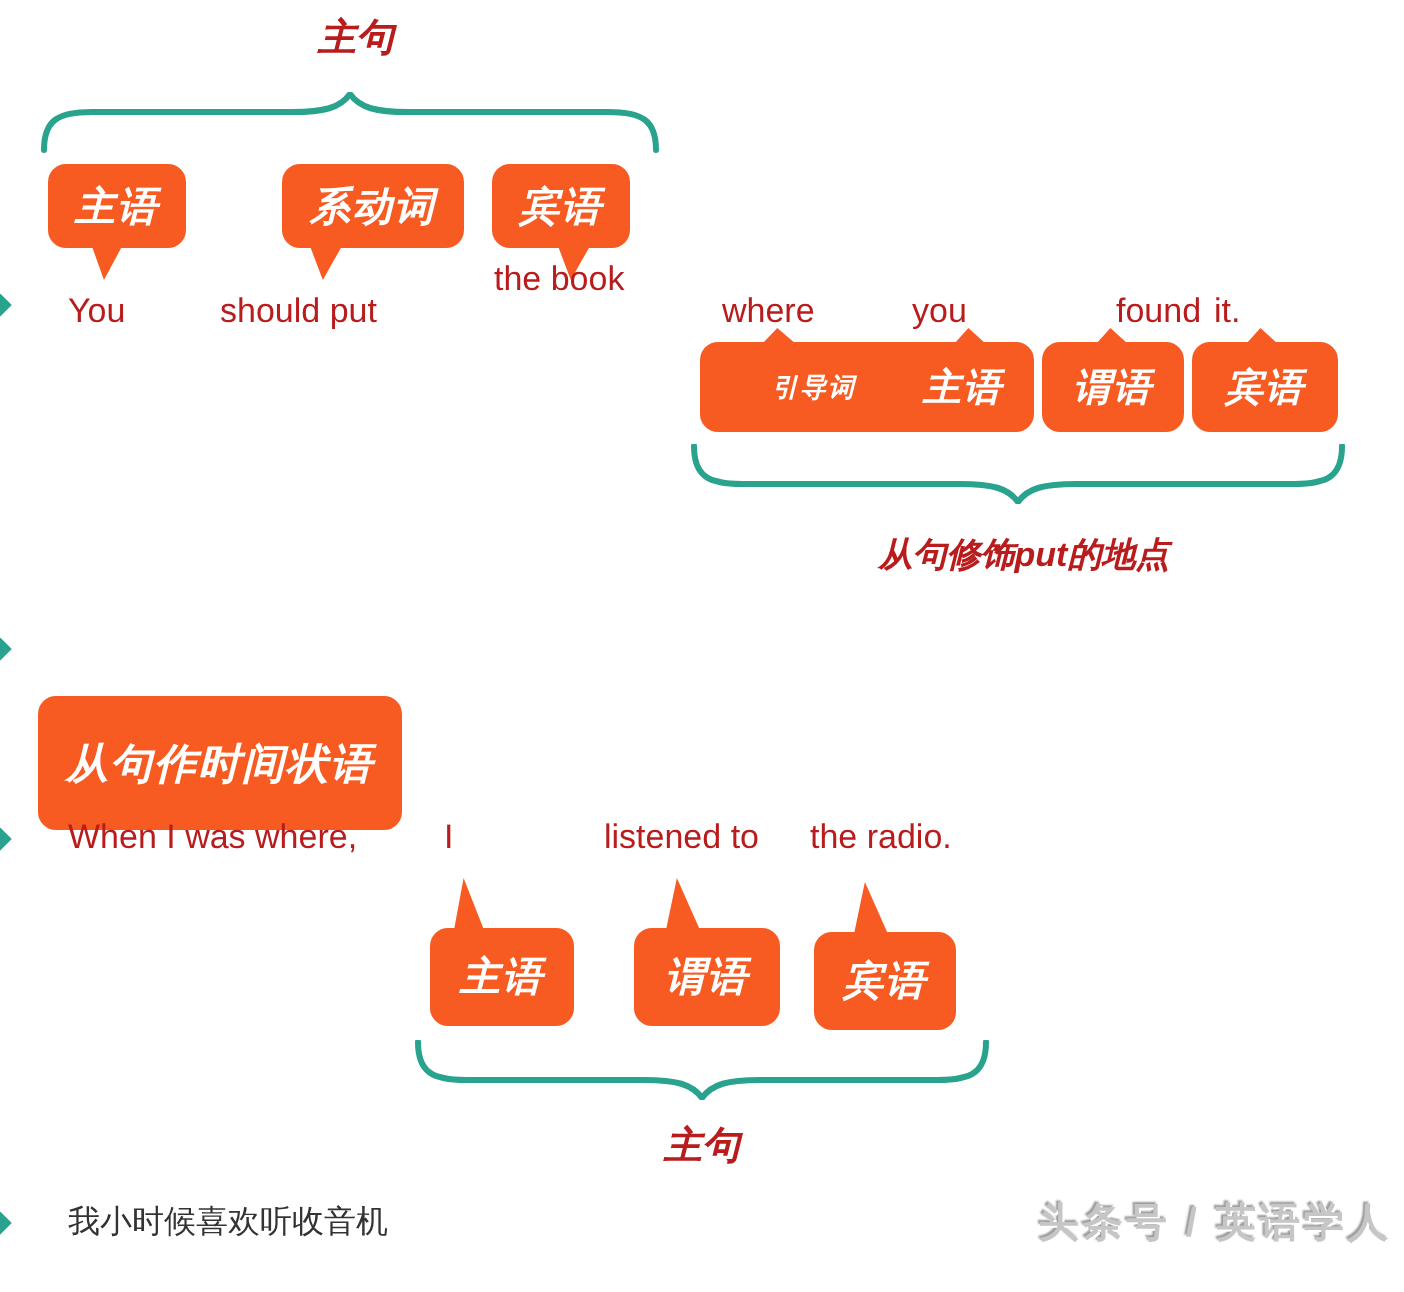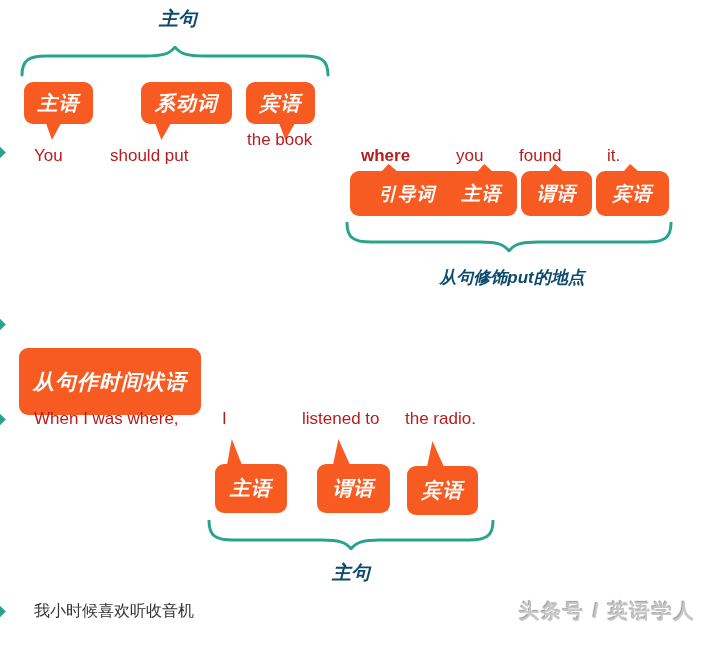--- a/index.html
+++ b/index.html
@@ -12,21 +12,21 @@
     display:flex;align-items:center;justify-content:center;
     color:#fff;font-style:italic;font-weight:bold;letter-spacing:1px;
   }
   .tail{position:absolute;background:#f75b22;}
   .tail-down{clip-path:polygon(10% 0,90% 0,42% 100%);}
   .tail-up{clip-path:polygon(0 100%,100% 100%,45% 0);}
   .tail-up-tall{clip-path:polygon(32% 0,100% 100%,0 100%);}
   .word{position:absolute;font-size:17px;color:#b91c1c;white-space:nowrap;}
   .cn{position:absolute;font-size:16px;color:#333333;white-space:nowrap;}
   .teal-label{
-    position:absolute;color:#0c4a6e;font-style:italic;font-weight:bold;
+    position:absolute;color:#b91c1c;font-style:italic;font-weight:bold;
     text-align:center;white-space:nowrap;
   }
   .brace{position:absolute;}
   .bullet{
     position:absolute;left:-5px;width:9px;height:9px;
     background:#2aa38e;transform:rotate(45deg);
   }
   .watermark{
     position:absolute;right:6px;top:598px;font-size:20px;font-weight:bold;
     color:#c6c6c6;letter-spacing:2px;white-space:nowrap;
@@ -54,26 +54,26 @@
   </div>
   <div class="bubble" style="left:246px;top:82px;width:69px;height:42px;font-size:20px;">
     <span>宾语</span>
     <div class="tail tail-down" style="left:31px;top:41px;width:20px;height:17px;"></div>
   </div>
 
   <div class="bullet" style="top:148px;"></div>
   <span class="word" style="left:34px;top:146px;">You</span>
   <span class="word" style="left:110px;top:146px;">should put</span>
   <span class="word" style="left:247px;top:130px;">the book</span>
-  <span class="word" style="left:361px;top:146px;font-weight:bold;">where</span>
+  <span class="word" style="left:361px;top:146px;">where</span>
   <span class="word" style="left:456px;top:146px;">you</span>
-  <span class="word" style="left:519px;top:146px;">found</span>
+  <span class="word" style="left:558px;top:146px;">found</span>
   <span class="word" style="left:607px;top:146px;">it.</span>
 
-  <div class="bubble" style="left:350px;top:171px;width:114px;height:45px;font-size:18px;">
+  <div class="bubble" style="left:350px;top:171px;width:114px;height:45px;font-size:13px;">
     <span>引导词</span>
     <div class="tail tail-up" style="left:31px;top:-7px;width:17px;height:8px;"></div>
   </div>
   <div class="bubble" style="left:446px;top:171px;width:71px;height:45px;font-size:19px;">
     <span>主语</span>
     <div class="tail tail-up" style="left:31px;top:-7px;width:16px;height:8px;"></div>
   </div>
   <div class="bubble" style="left:521px;top:171px;width:71px;height:45px;font-size:19px;">
     <span>谓语</span>
     <div class="tail tail-up" style="left:27px;top:-7px;width:16px;height:8px;"></div>

